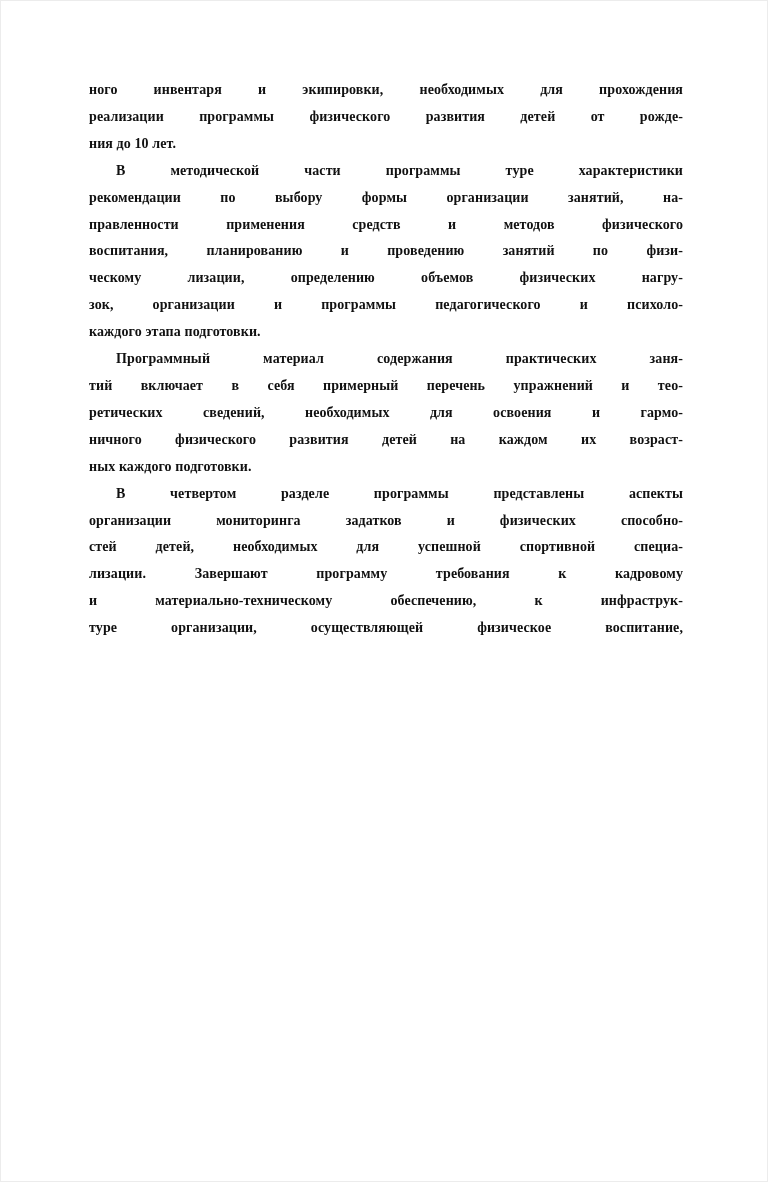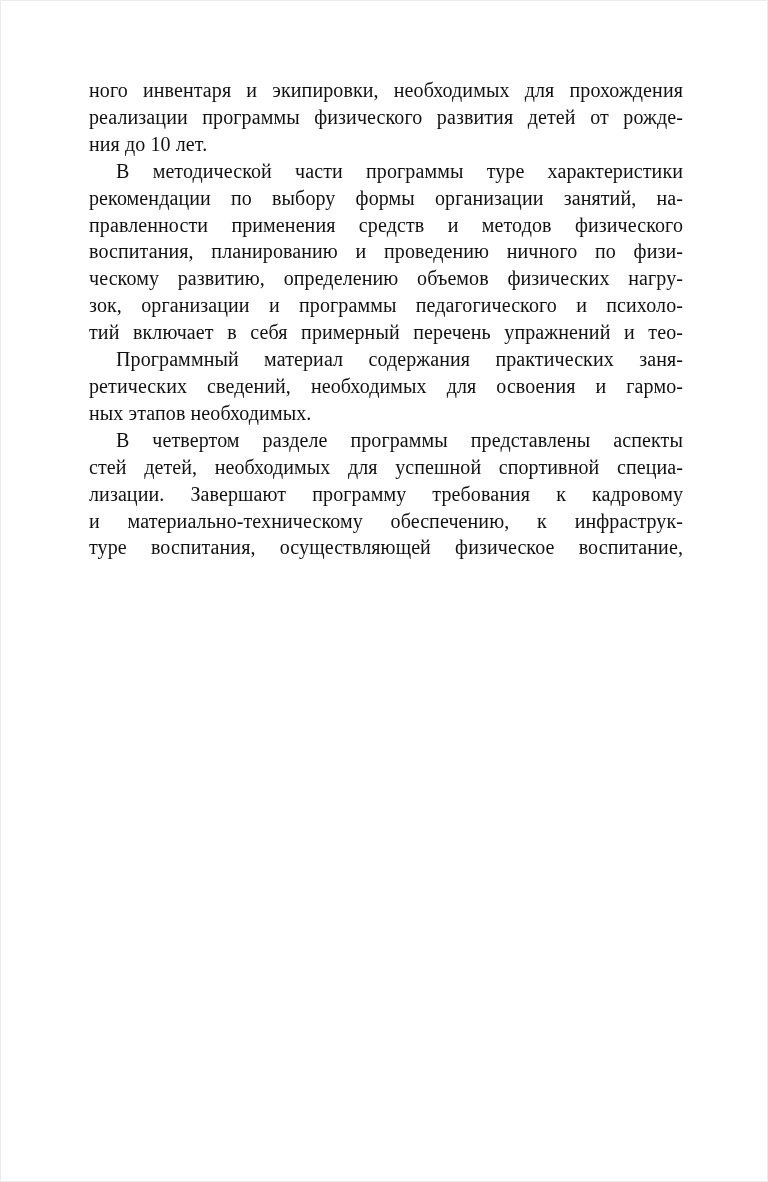--- a/index.html
+++ b/index.html
@@ -21,26 +21,27 @@
     position: absolute;
     top: 76px;
     left: 88px;
     width: 594px;
   }
   .paragraph {
     margin: 0;
     padding: 0;
   }
   .line {
-    font-size: 20px;
+    font-size: 14px;
     line-height: 26.9px;
     text-align: justify;
     text-align-last: justify;
     white-space: normal;
     letter-spacing: 0.1px;
+    font-weight: bold;
   }
   .line.last {
     text-align-last: left;
   }
   .line.indent {
     text-indent: 27px;
   }
 </style>
 </head>
 <body>
@@ -48,30 +49,33 @@
 <div class="page">
     <div class="paragraph">
       <div class="line">ного инвентаря и экипировки, необходимых для прохождения</div>
       <div class="line">реализации программы физического развития детей от рожде-</div>
       <div class="line last">ния до 10 лет.</div>
     </div>
     <div class="paragraph">
       <div class="line indent">В методической части программы туре характеристики</div>
       <div class="line">рекомендации по выбору формы организации занятий, на-</div>
       <div class="line">правленности применения средств и методов физического</div>
-      <div class="line">воспитания, планированию и проведению ничного по физи-</div>
-      <div class="line">ческому развитию, определению объемов физических нагру-</div>
+      <div class="line">воспитания, планированию и проведению занятий по физи-</div>
+      <div class="line">ческому лизации, определению объемов физических нагру-</div>
       <div class="line">зок, организации и программы педагогического и психоло-</div>
+      <div class="line last">каждого этапа подготовки.</div>
     </div>
     <div class="paragraph">
+      <div class="line indent">Программный материал содержания практических заня-</div>
       <div class="line">тий включает в себя примерный перечень упражнений и тео-</div>
-      <div class="line indent">Программный материал содержания практических заня-</div>
       <div class="line">ретических сведений, необходимых для освоения и гармо-</div>
-      <div class="line last">ных этапов необходимых.</div>
+      <div class="line">ничного физического развития детей на каждом их возраст-</div>
+      <div class="line last">ных каждого подготовки.</div>
     </div>
     <div class="paragraph">
       <div class="line indent">В четвертом разделе программы представлены аспекты</div>
+      <div class="line">организации мониторинга задатков и физических способно-</div>
       <div class="line">стей детей, необходимых для успешной спортивной специа-</div>
       <div class="line">лизации. Завершают программу требования к кадровому</div>
       <div class="line">и материально-техническому обеспечению, к инфраструк-</div>
-      <div class="line">туре воспитания, осуществляющей физическое воспитание,</div>
+      <div class="line">туре организации, осуществляющей физическое воспитание,</div>
     </div>
   </div>
 
 </body></html>

